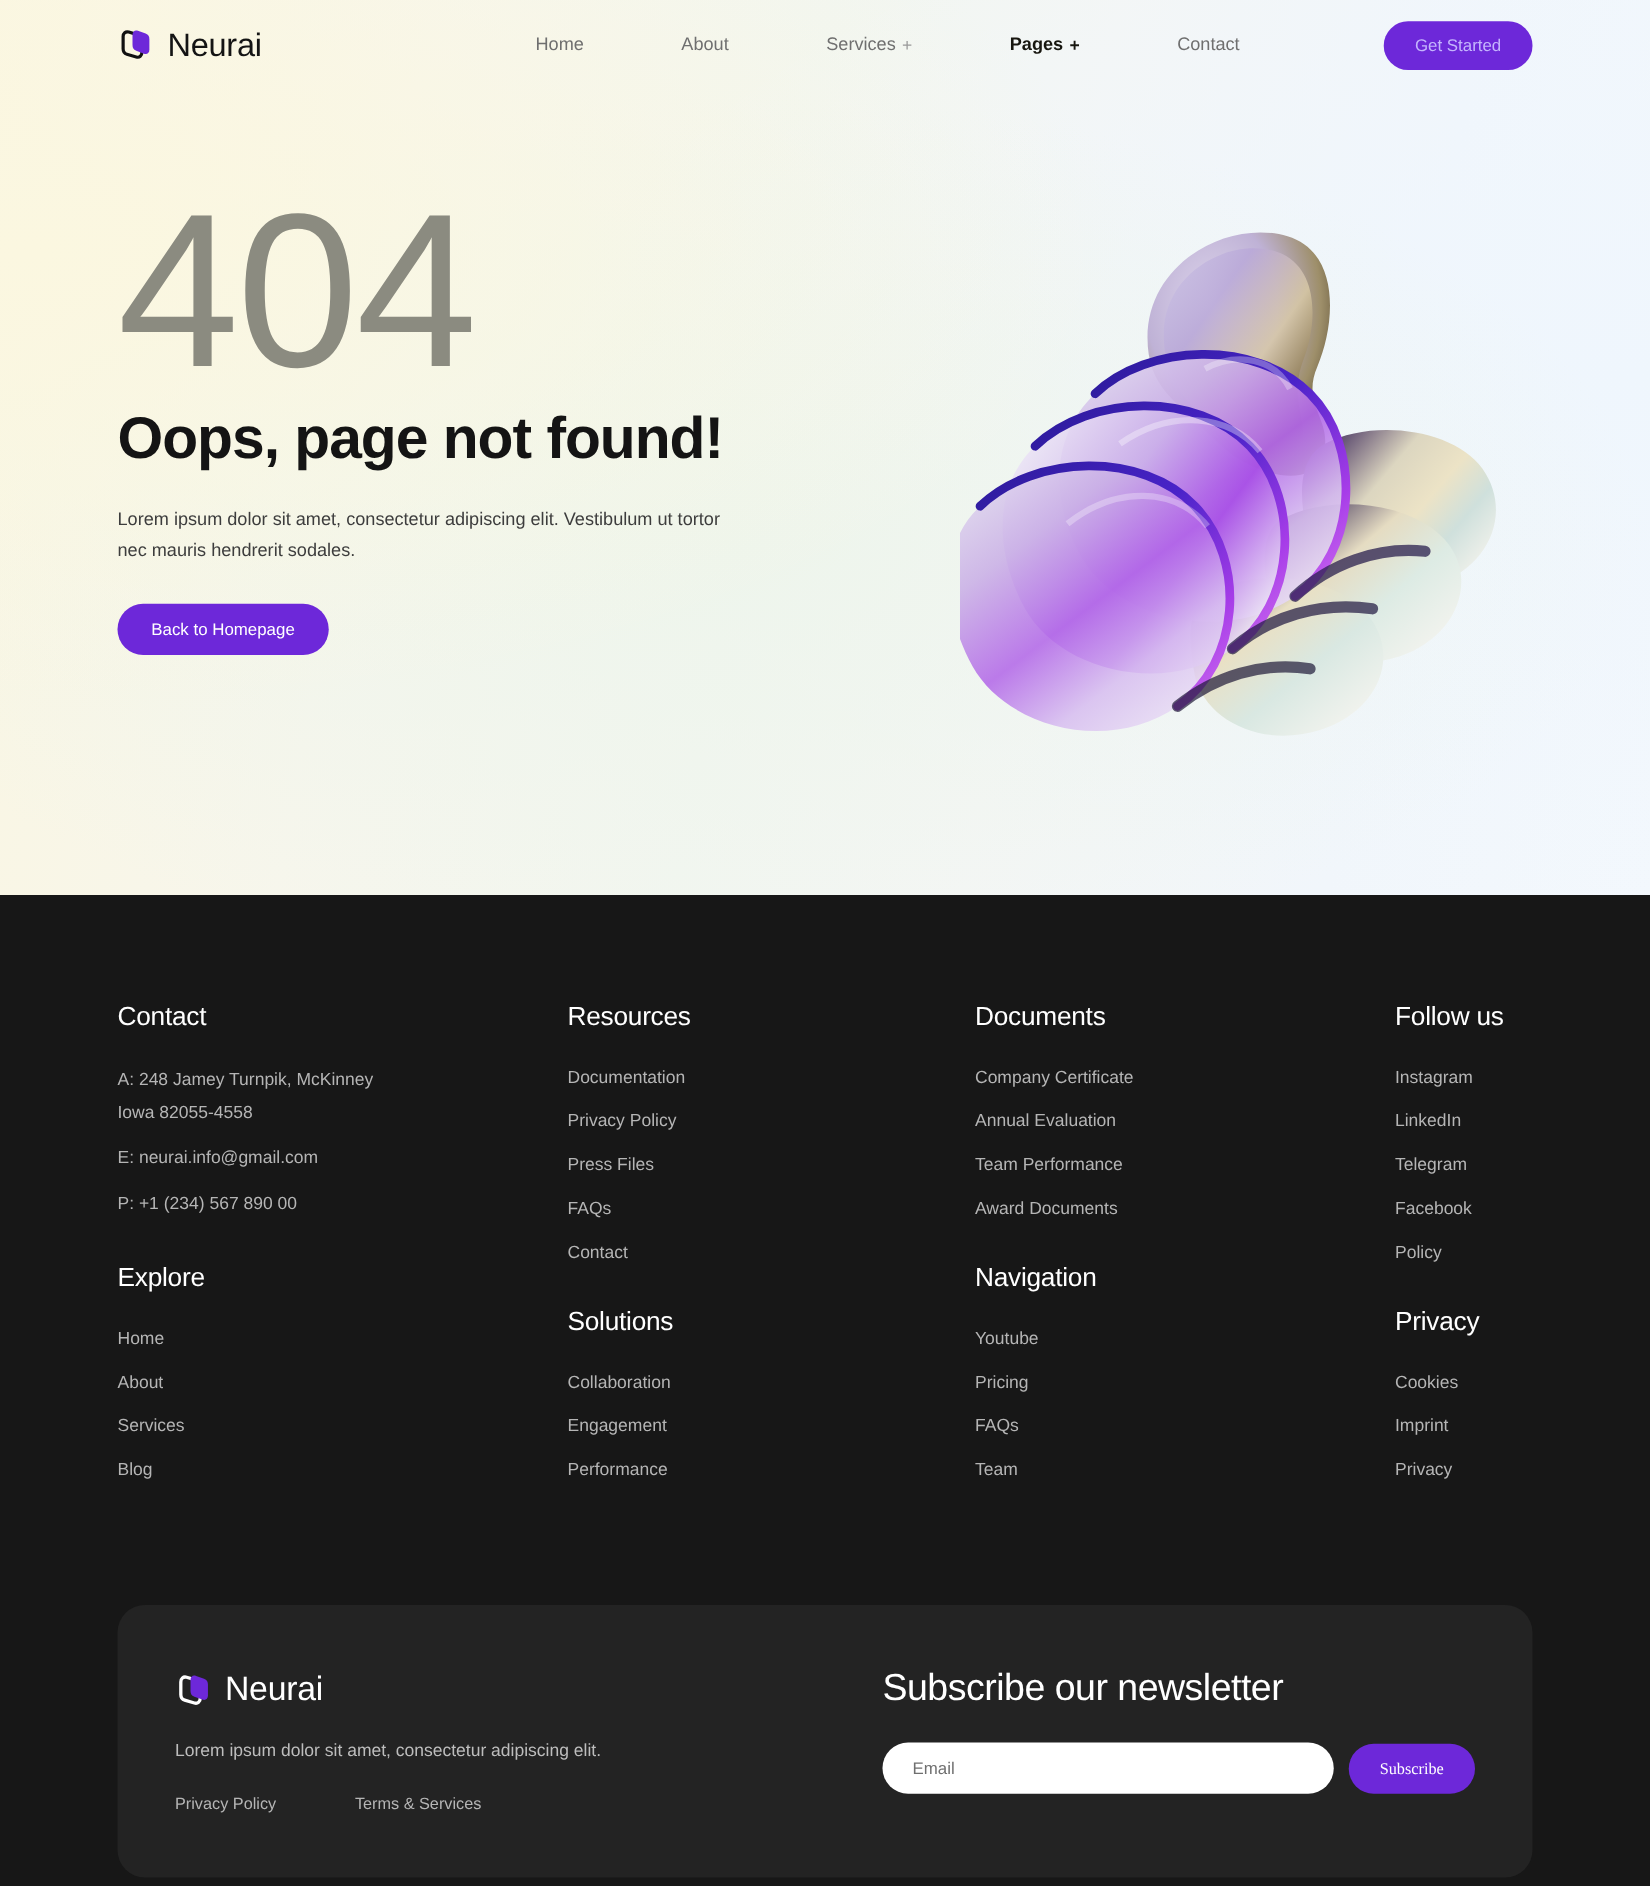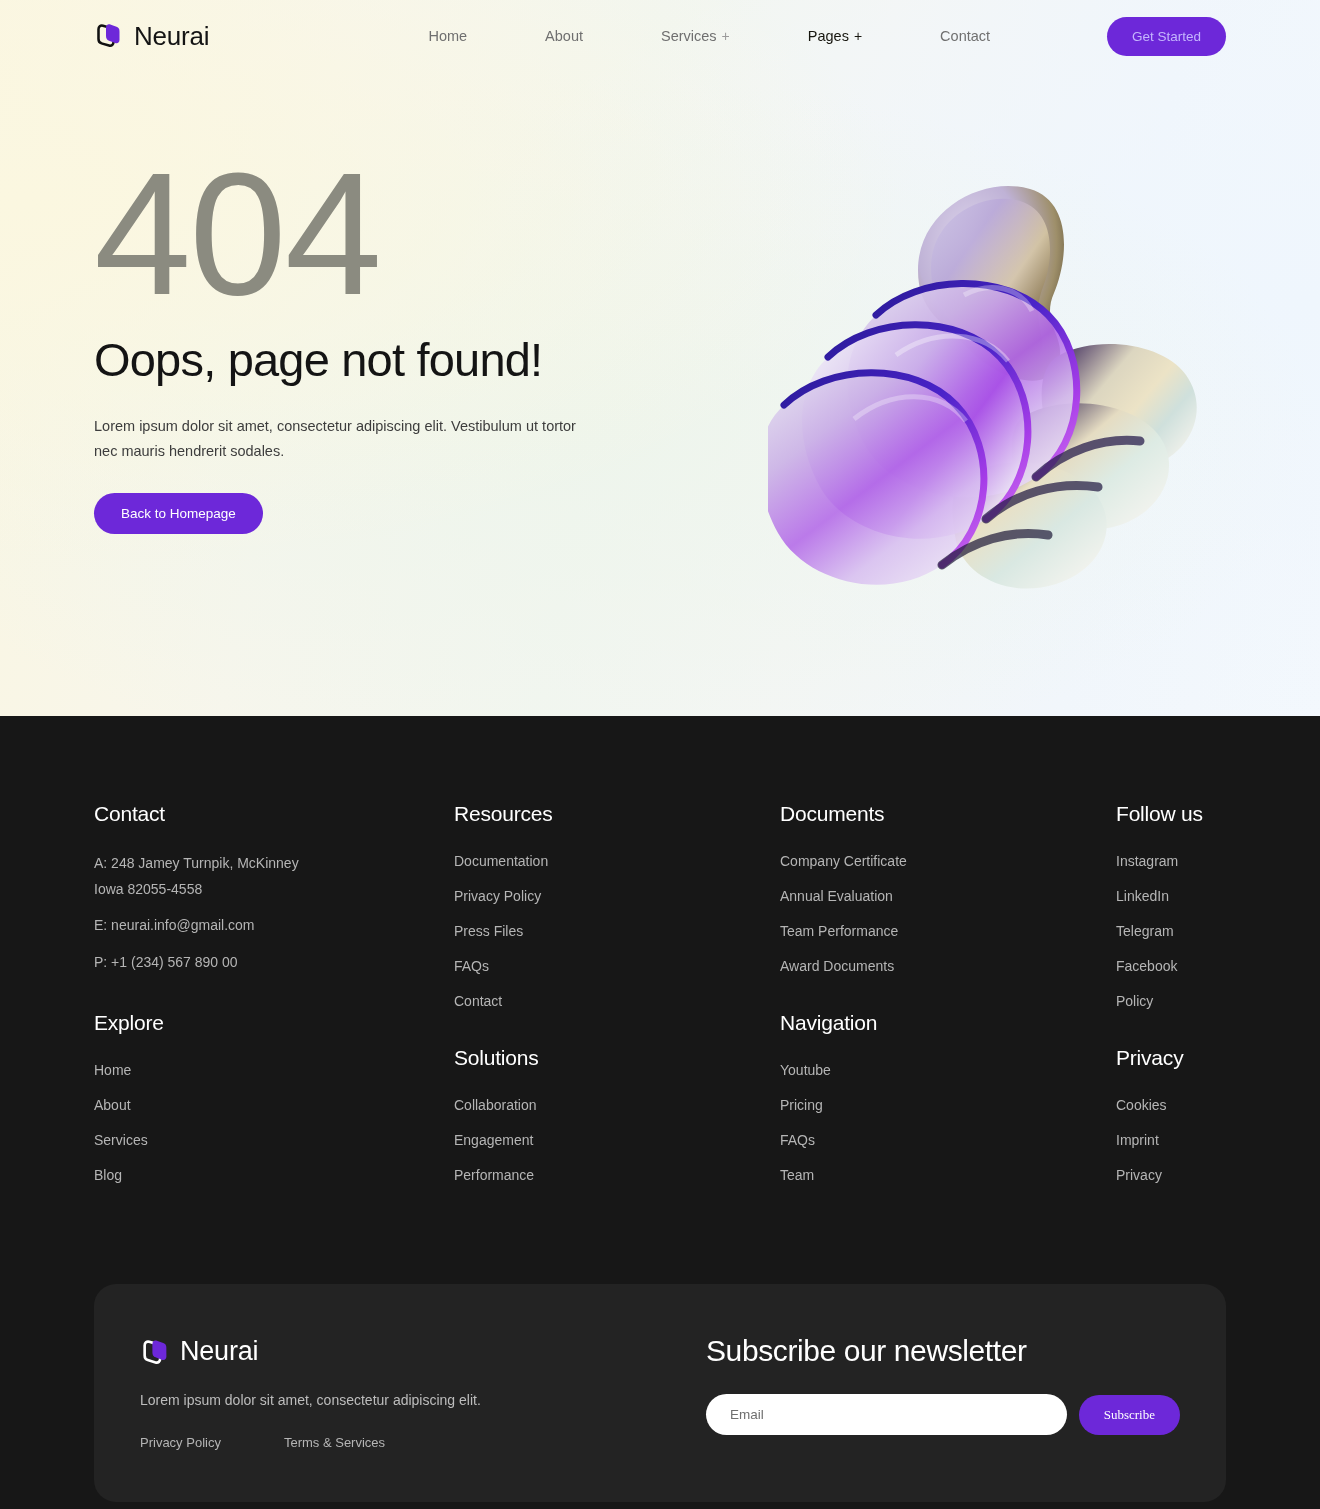--- a/index.html
+++ b/index.html
@@ -50,21 +50,21 @@
   .nav-item {
     display:flex;
     align-items:center;
     gap:5px;
     padding:0 39px;
     font-size:14.5px;
     color:#6f6f6f;
     cursor:pointer;
     white-space:nowrap;
   }
-  .nav-item.active { color:#17160f; font-weight:400; }
+  .nav-item.active { color:#17160f; font-weight:700; }
   .nav-plus { font-size:14px; color:#9a9a9a; line-height:1; }
   .nav-item.active .nav-plus { color:#17160f; }
 
   .cta-btn {
     margin-left:auto;
     background:#6d28d9;
     color:#c4b5fd;
     font-size:13.5px;
     border:none;
     border-radius:999px;
@@ -82,24 +82,24 @@
   .err-code {
     font-size:175px;
     line-height:0.96;
     font-weight:400;
     letter-spacing:-2px;
     color:#8b8b80;
     margin-top:78px;
   }
   .err-title {
     font-size:47px;
-    font-weight:400;
+    font-weight:700;
     letter-spacing:-0.8px;
     color:#141414;
-    margin-top:14px;
+    margin-top:4px;
   }
   .err-desc {
     font-size:14.5px;
     line-height:1.72;
     color:#3d3d3d;
     max-width:500px;
     margin-top:27px;
   }
   .home-btn {
     display:inline-block;

